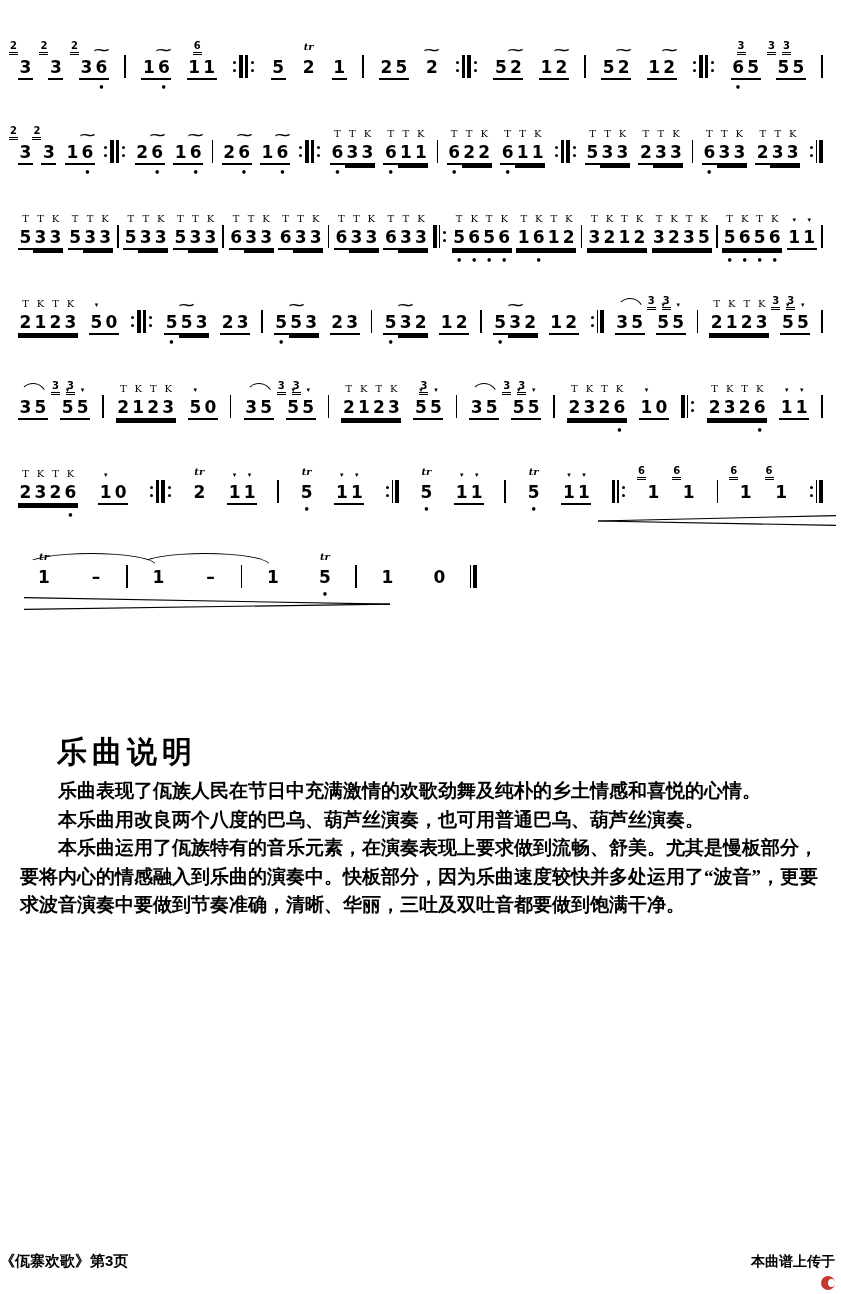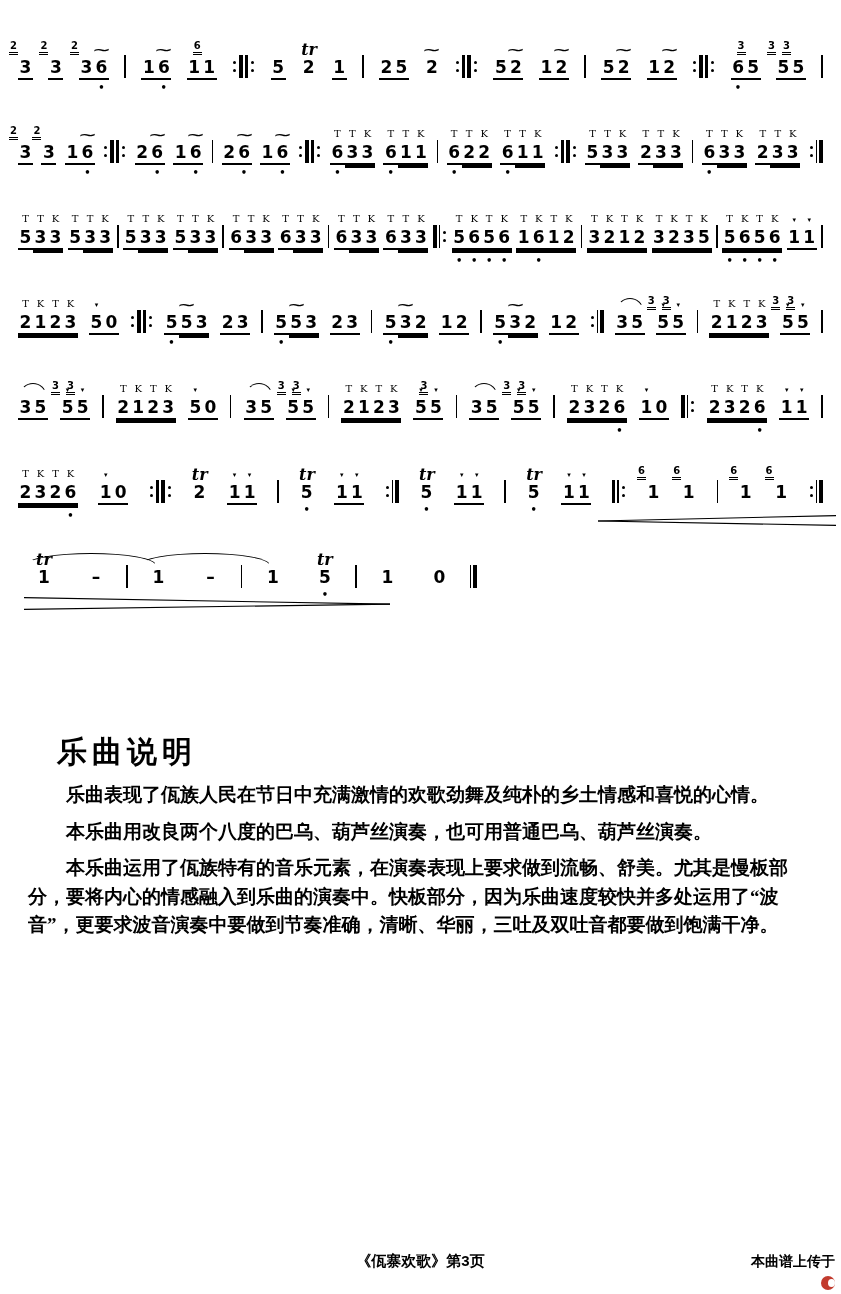--- a/index.html
+++ b/index.html
@@ -14,21 +14,21 @@
   .mline.short { width:57%; }
   .grp { position:relative; display:inline-flex; }
   .note { position:relative; width:15px; height:21px; line-height:21px; text-align:center;
           font-family:"DejaVu Sans", sans-serif; font-weight:bold; font-size:17px; }
   .wide .note { width:52px; }
   .u1 { box-shadow:0 2px 0 0 #000; }
   .u2 { box-shadow:0 2px 0 0 #000, 0 5px 0 0 #000; }
   .tp { position:absolute; top:-13px; left:0; right:0; font-size:9px; font-weight:bold;
         line-height:1; text-align:center; font-family:"DejaVu Serif", serif; }
   .tp.tk  { font-weight:normal; font-size:10px; }
-  .tp.tr  { font-style:italic; font-size:16px; top:-15px; }
+  .tp.tr  { font-style:italic; font-size:10px; top:-15px; }
   .tp.wave{ font-size:12px; transform:scaleX(1.9); top:-13px; font-family:"DejaVu Sans",sans-serif; }
   .tp.acc { font-size:7px; top:-11px; }
   .gr { position:absolute; top:-16px; left:-9px; font-size:10px; font-weight:bold;
         line-height:1; border-bottom:3px double #000; padding:0 1px 1px;
         font-family:"DejaVu Sans", sans-serif; }
   .oct { position:absolute; left:0; right:0; bottom:-9px; text-align:center;
          font-size:10px; line-height:4px; }
   .note.u1 .oct { bottom:-12px; }
   .note.u2 .oct { bottom:-15px; }
   .grp.arc::before { content:""; position:absolute; top:-14px; left:2px; right:2px; height:10px;
@@ -37,25 +37,25 @@
   .mline.short .grp.arc::before { left:8px; right:-34px; }
   .bar { display:flex; align-items:center; gap:2px; height:23px; }
   .bar i { display:block; height:23px; width:1.5px; background:#000; }
   .bar i.k { width:3.5px; }
   .bar .dts { display:flex; flex-direction:column; gap:5px; margin:0 1px; }
   .bar .dts b { width:3px; height:3px; border-radius:50%; background:#000; }
   .hairpin { position:absolute; }
   
   .notes-title { margin:122px 0 4px 57px; font-size:30px; font-weight:bold; letter-spacing:5px; }
   .notes-body  { padding:0 20px; font-size:19px; line-height:1.5; font-weight:600; }
-  .notes-body p { margin:8px; text-indent:2em; }
+  .notes-body p { margin:0; text-indent:2em; }
   
   .footer { position:absolute; top:1252px; left:0; width:100%; height:24px;
             font-family:"Liberation Sans", sans-serif; }
-  .footer-center { position:absolute; left:0; right:0; text-align:center;
+  .footer-center { position:absolute; left:0; right:0; text-align:left;
             font-weight:bold; font-size:15px; }
   .footer-right { position:absolute; right:6px; top:1px; display:flex; align-items:flex-end;
             gap:5px; font-size:14px; font-weight:bold;flex-direction:column; }
   .logo-mark { width:14px; height:14px; border-radius:50%; position:relative; display:inline-block; }
   .logo-mark::after { content:""; position:absolute; right:0px; top:3px; width:7px; height:8px;
             background:#fff; border-radius:50%; }
   .logo-lines { display:inline-flex; flex-direction:column; gap:2px; margin-left:-3px; }
   .logo-lines i { display:block; width:6px; height:1.5px; }
   .brand b { font-style:italic; letter-spacing:0.5px; }
 </style>

